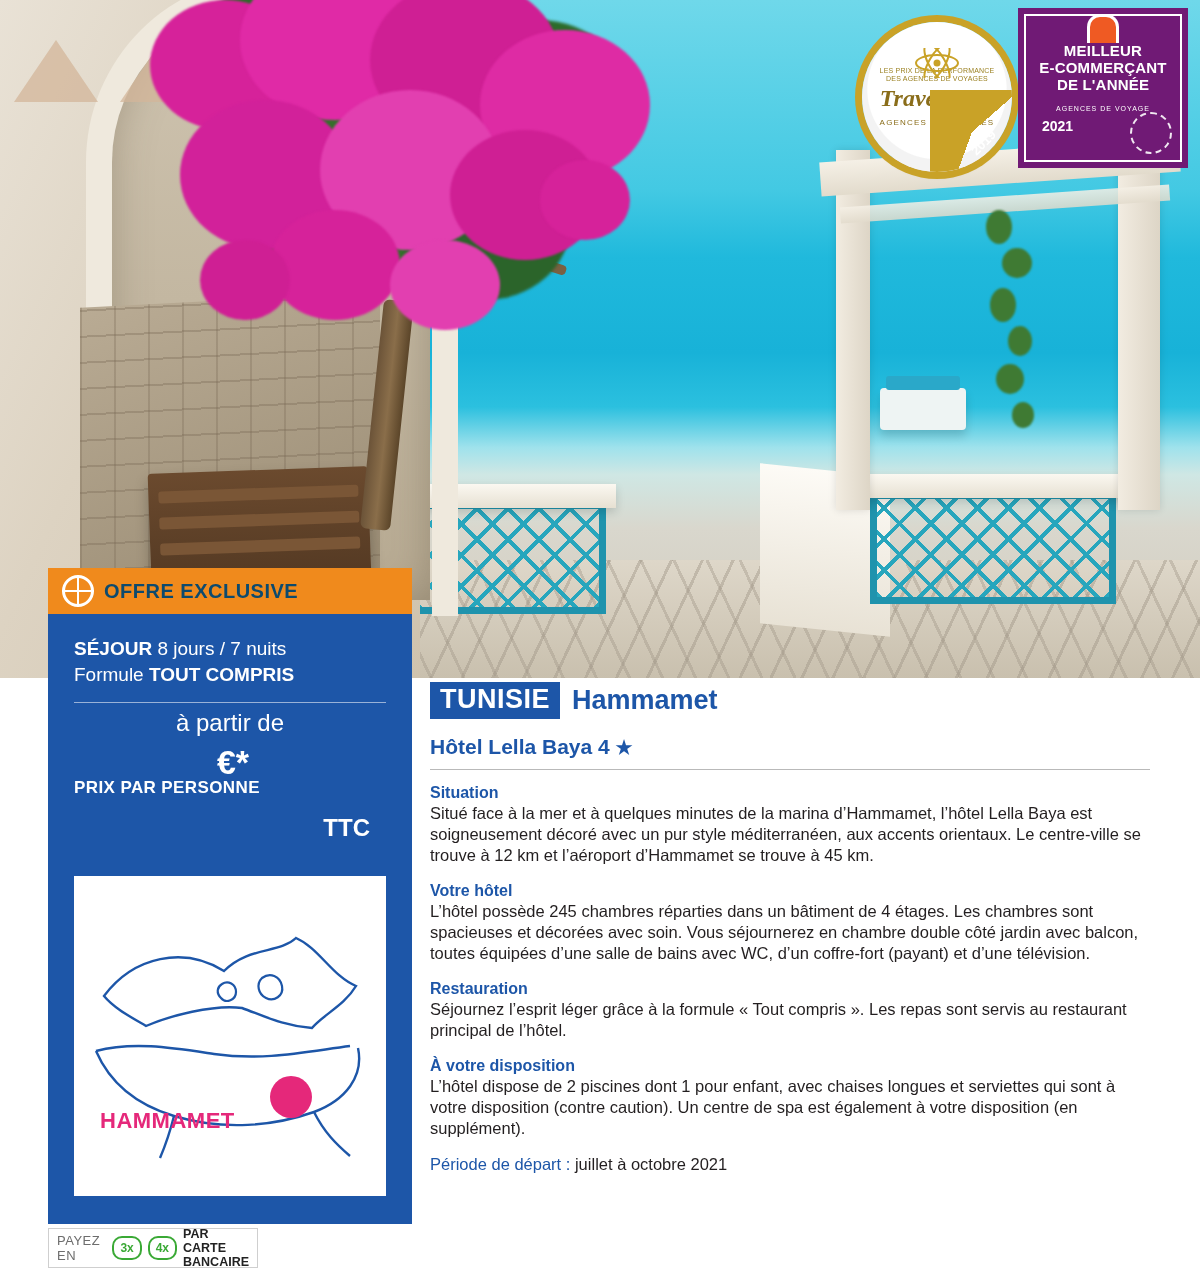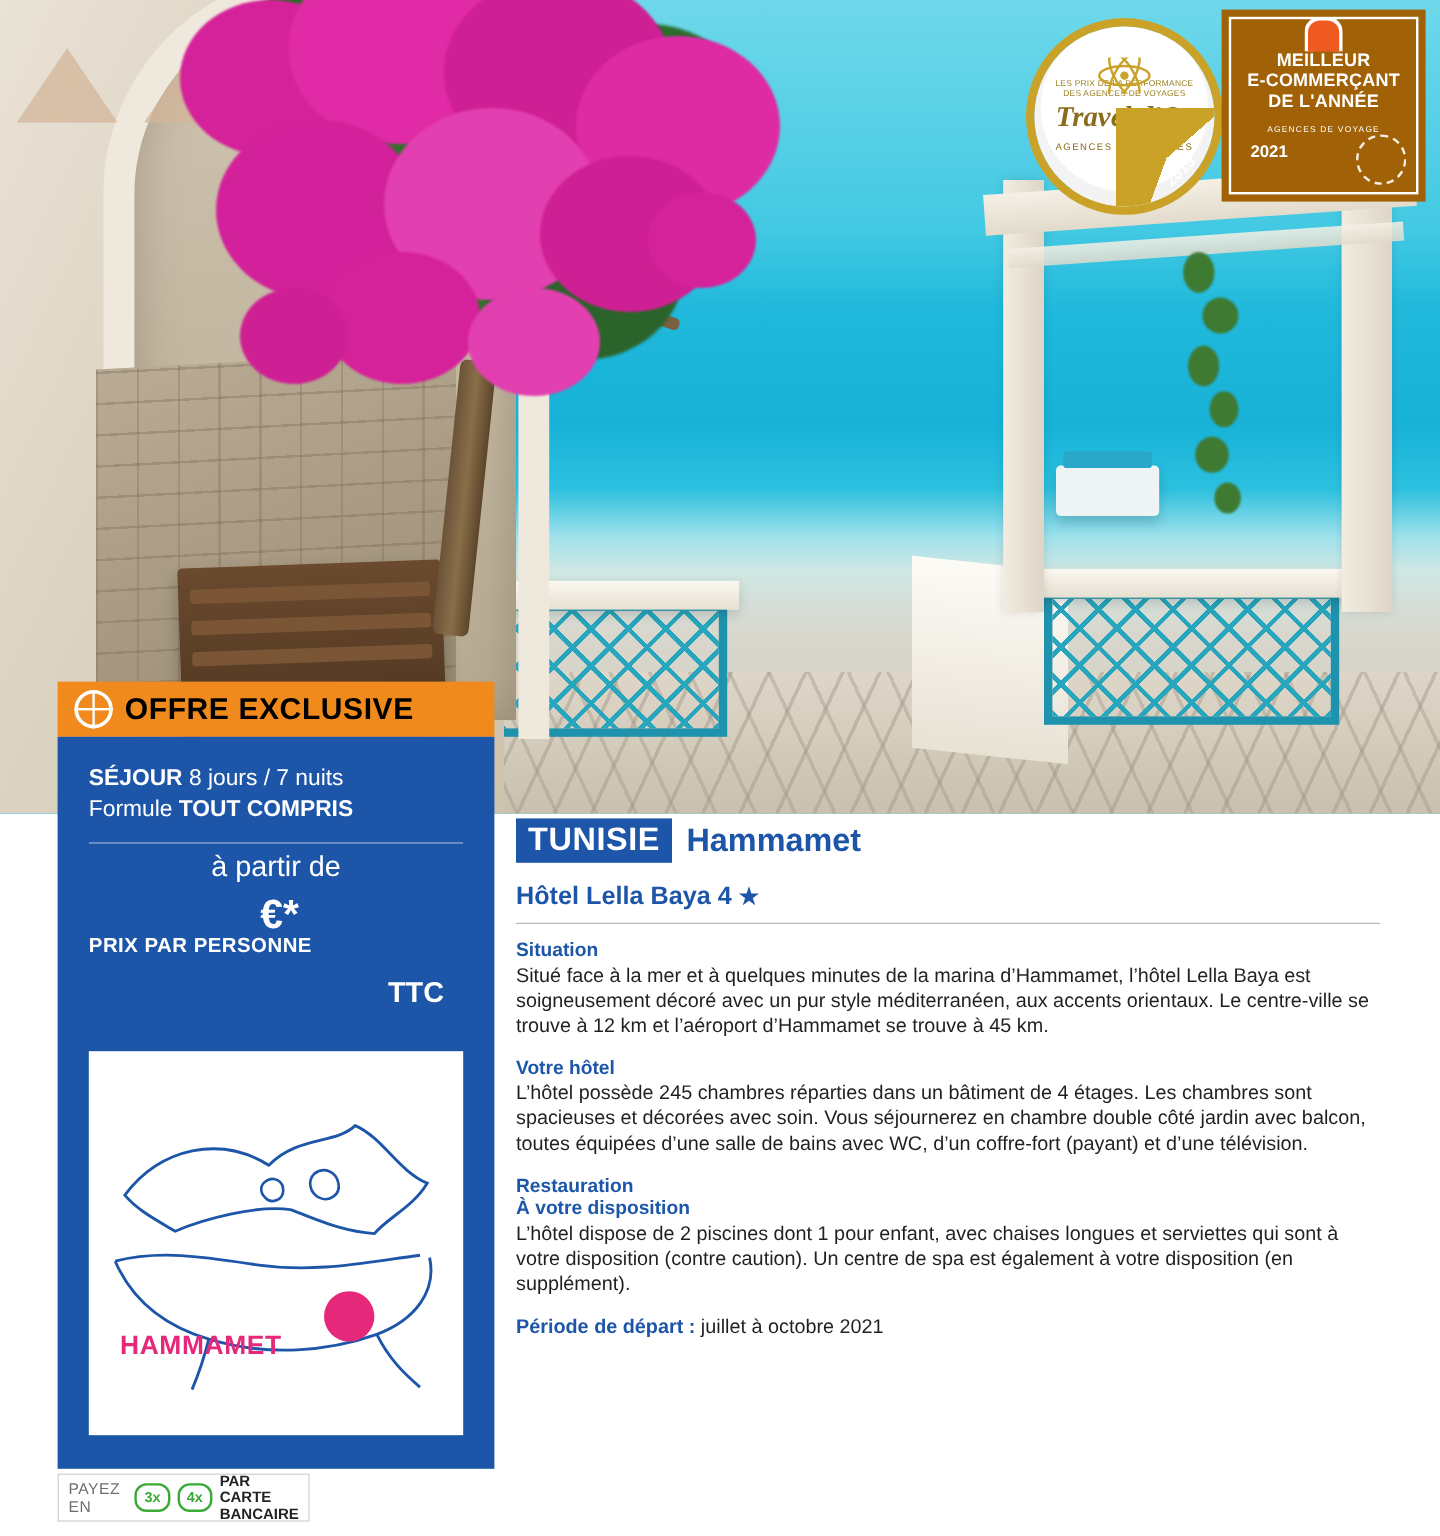--- a/index.html
+++ b/index.html
@@ -234,21 +234,21 @@
     transform: rotate(-45deg);
   }
   .tdo-atom {
     position:absolute; top: 26px; left: 50%; transform: translateX(-50%);
   }
 
   .badge-ecom {
     position: absolute;
     right: 12px; top: 8px;
     width: 170px; height: 160px;
-    background: #a16207;
+    background: #701a75;
     color: #ffffff;
     padding: 6px;
     box-sizing: border-box;
   }
   .badge-ecom .card {
     position: relative;
     width: 100%; height: 100%;
     border: 2px solid #ffffff;
     box-sizing: border-box;
     padding: 26px 10px 8px 10px;
@@ -276,23 +276,23 @@
     width: 38px; height: 38px; border-radius:50%;
     border: 2px dashed rgba(255,255,255,.9);
   }
 
   
   .offer-strip {
     position: absolute;
     left: 48px; top: 568px;
     width: 364px; height: 46px;
     background: #f08a1c;
-    color: #000000;
+    color: #0c4a6e;
     font-weight: bold;
-    font-size: 25px;
+    font-size: 20px;
     letter-spacing: .5px;
     display: flex; align-items: center;
     padding-left: 56px;
     box-sizing: border-box;
   }
   .globe-icon {
     position: absolute;
     left: 14px; top: 7px;
     width: 32px; height: 32px;
     border-radius: 50%;
@@ -403,21 +403,21 @@
   .sec-title {
     color: #1d56a8; font-size: 16px; font-weight: bold; margin-bottom: 1px;
   }
   .sec-body {
     color: #231f20; font-size: 16.5px; line-height: 21px;
     margin: 0 0 16px 0;
   }
   .depart {
     color: #1d56a8; font-size: 16.5px; margin-top: 2px;
   }
-  .depart b { font-weight: bold; }
+  .depart b { font-weight: normal; }
   .depart span { color: #231f20; }
 </style>
 </head>
 <body>
 
 <div class="hero">
   <div class="hero-sea"></div>
 
   <div class="boat"></div>
 
@@ -572,20 +572,21 @@
     <p class="sec-body">Situé face à la mer et à quelques minutes de la marina d’Hammamet, l’hôtel Lella Baya est soigneusement décoré avec un pur style méditerranéen, aux accents orientaux. Le centre-ville se trouve à 12 km et l’aéroport d’Hammamet se trouve à 45 km.</p>
   </div>
 
   <div>
     <div class="sec-title">Votre hôtel</div>
     <p class="sec-body">L’hôtel possède 245 chambres réparties dans un bâtiment de 4 étages. Les chambres sont spacieuses et décorées avec soin. Vous séjournerez en chambre double côté jardin avec balcon, toutes équipées d’une salle de bains avec WC, d’un coffre-fort (payant) et d’une télévision.</p>
   </div>
 
   <div>
     <div class="sec-title">Restauration</div>
+    <p class="sec-body">Séjournez l’esprit léger grâce à la formule « Tout compris ». Les repas sont servis au restaurant principal de l’hôtel.</p>
   </div>
 
   <div>
     <div class="sec-title">À votre disposition</div>
     <p class="sec-body">L’hôtel dispose de 2 piscines dont 1 pour enfant, avec chaises longues et serviettes qui sont à votre disposition (contre caution). Un centre de spa est également à votre disposition (en supplément).</p>
   </div>
 
   <div class="depart">
     <b>Période de départ :</b>
     <span>juillet à octobre 2021</span>

